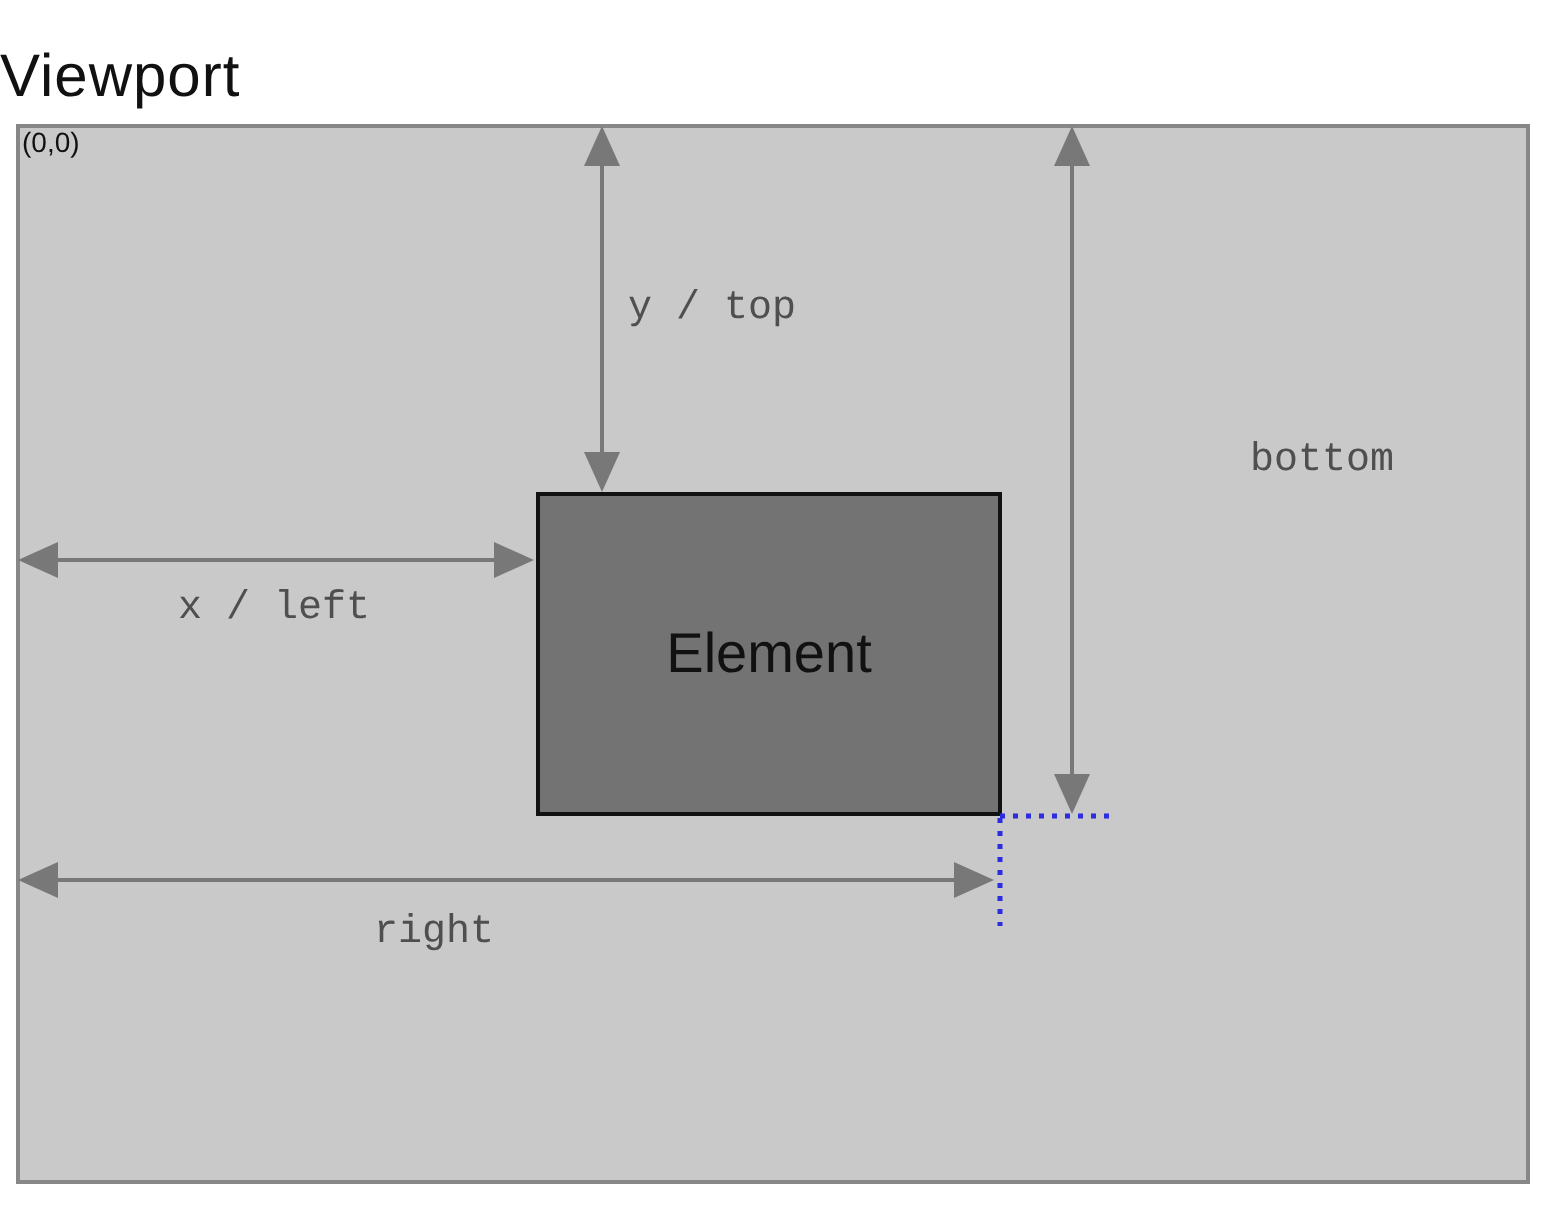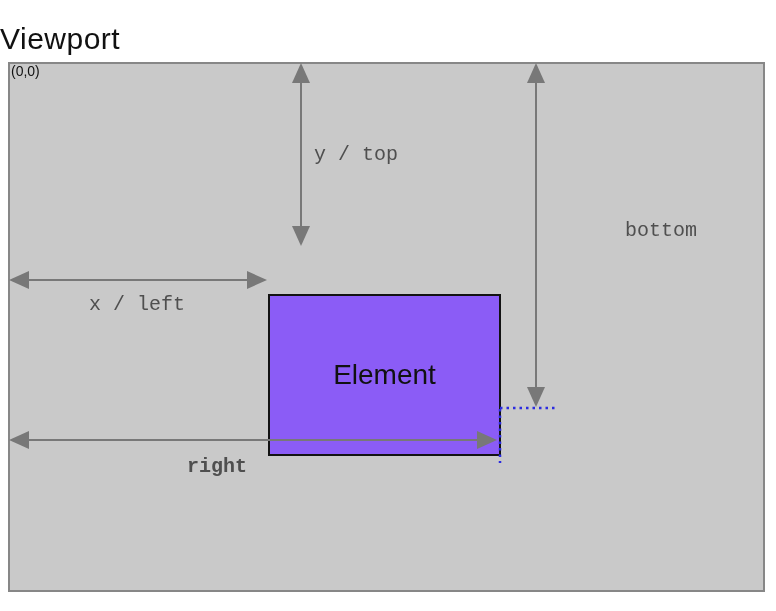--- a/index.html
+++ b/index.html
@@ -41,26 +41,25 @@
     top: 63px;
     font-size: 14px;
     color: #111111;
   }
   .element-box {
     position: absolute;
     left: 268px;
     top: 246px;
     width: 229px;
     height: 158px;
-    background: #8b5cf6;
+    background: #737373;
     border: 2px solid #121212;
     display: flex;
     align-items: center;
     justify-content: center;
-    margin-top: 48px;
   }
   .element-label {
     font-size: 28px;
     color: #111111;
   }
   svg.overlay {
     position: absolute;
     left: 0;
     top: 0;
     width: 776px;
@@ -83,21 +82,21 @@
   .measure-label {
     position: absolute;
     font-family: "Liberation Mono", "DejaVu Sans Mono", monospace;
     font-size: 20px;
     color: #4f4f4f;
     white-space: pre;
   }
   .lbl-y-top   { left: 314px; top: 143px; text-align: center; }
   .lbl-bottom  { left: 580px; top: 219px; margin-left: 45px; }
   .lbl-x-left  { left: 137px; top: 293px; transform: translateX(-50%); }
-  .lbl-right   { left: 217px; top: 455px; transform: translateX(-50%); font-weight: bold; }
+  .lbl-right   { left: 217px; top: 455px; transform: translateX(-50%); }
 </style>
 </head>
 <body>
 
 <div class="stage">
 
   <div class="title">Viewport</div>
 
   <div class="viewport-box"></div>
 

